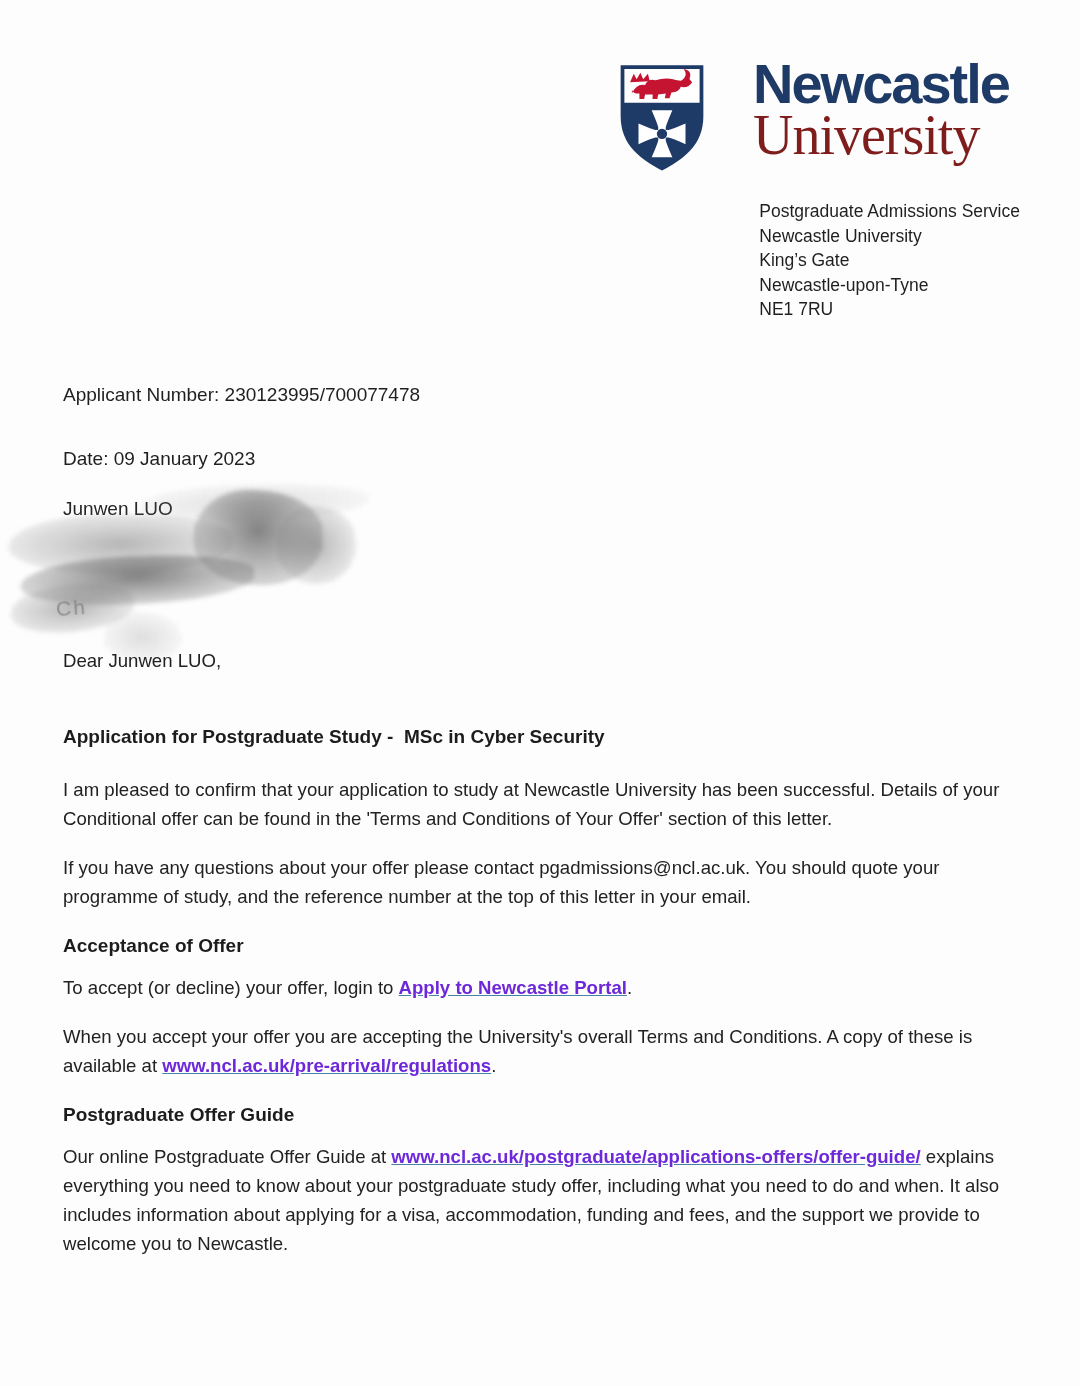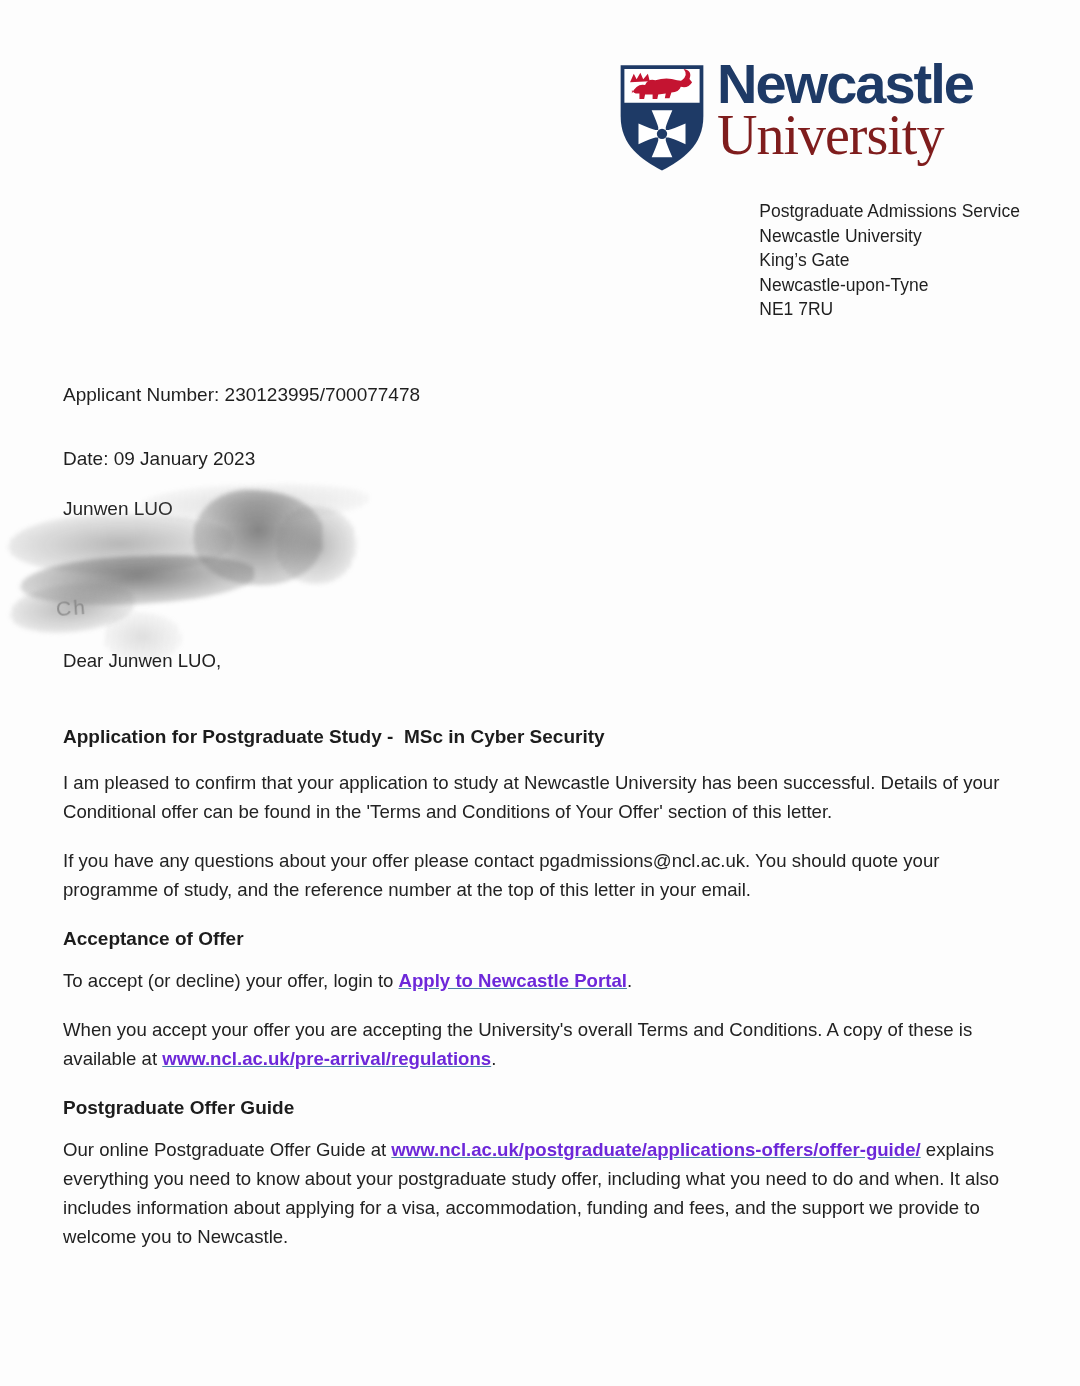--- a/index.html
+++ b/index.html
@@ -7,21 +7,21 @@
     width:1080px;height:1386px;
     background:#e8e8e8;
     font-family:"Liberation Sans", sans-serif;
   }
   .page{
     position:relative;width:1080px;height:1386px;
     background:#fdfdfd;color:#222;overflow:hidden;
   }
 
   
-  .logo{position:absolute;top:58px;left:615px;display:flex;align-items:flex-start;}
+  .logo{position:absolute;top:58px;left:615px;display:flex;align-items:flex-start;gap:36px;}
   .crest{width:94px;height:116px;flex:0 0 auto;}
   .wordmark{margin-left:8px;line-height:1;}
   .word-top{
     font-family:"Liberation Sans", sans-serif;font-weight:bold;
     font-size:56px;letter-spacing:-2px;color:#1e3a66;line-height:0.92;
   }
   .word-bottom{
     font-family:"Liberation Serif", serif;font-weight:normal;
     font-size:56px;letter-spacing:-1px;color:#7f1d1d;line-height:1;margin-top:-3px;
   }
@@ -67,21 +67,21 @@
   .body-copy{
     position:absolute;left:63px;top:646px;width:958px;
     font-size:18.6px;line-height:29px;color:#222;
   }
   .body-copy p{margin:0 0 20px 0;}
   .salutation{margin-bottom:47px !important;}
   h3.section{
     font-size:19px;line-height:29px;font-weight:bold;color:#1c1c1c;
     margin:0 0 13px 0;white-space:pre-wrap;
   }
-  h3.subject{margin-bottom:17px;}
+  h3.subject{margin-bottom:24px;}
   .gap-before{margin-top:22px;}
   a.doc-link{color:#6d28d9;text-decoration:underline;text-decoration-color:#4781a6;cursor:pointer;font-weight:bold;}
   .seg{white-space:pre-wrap;text-align:right;}
 </style>
 </head>
 <body>
 
 <div class="page">
 
   <header class="logo">

